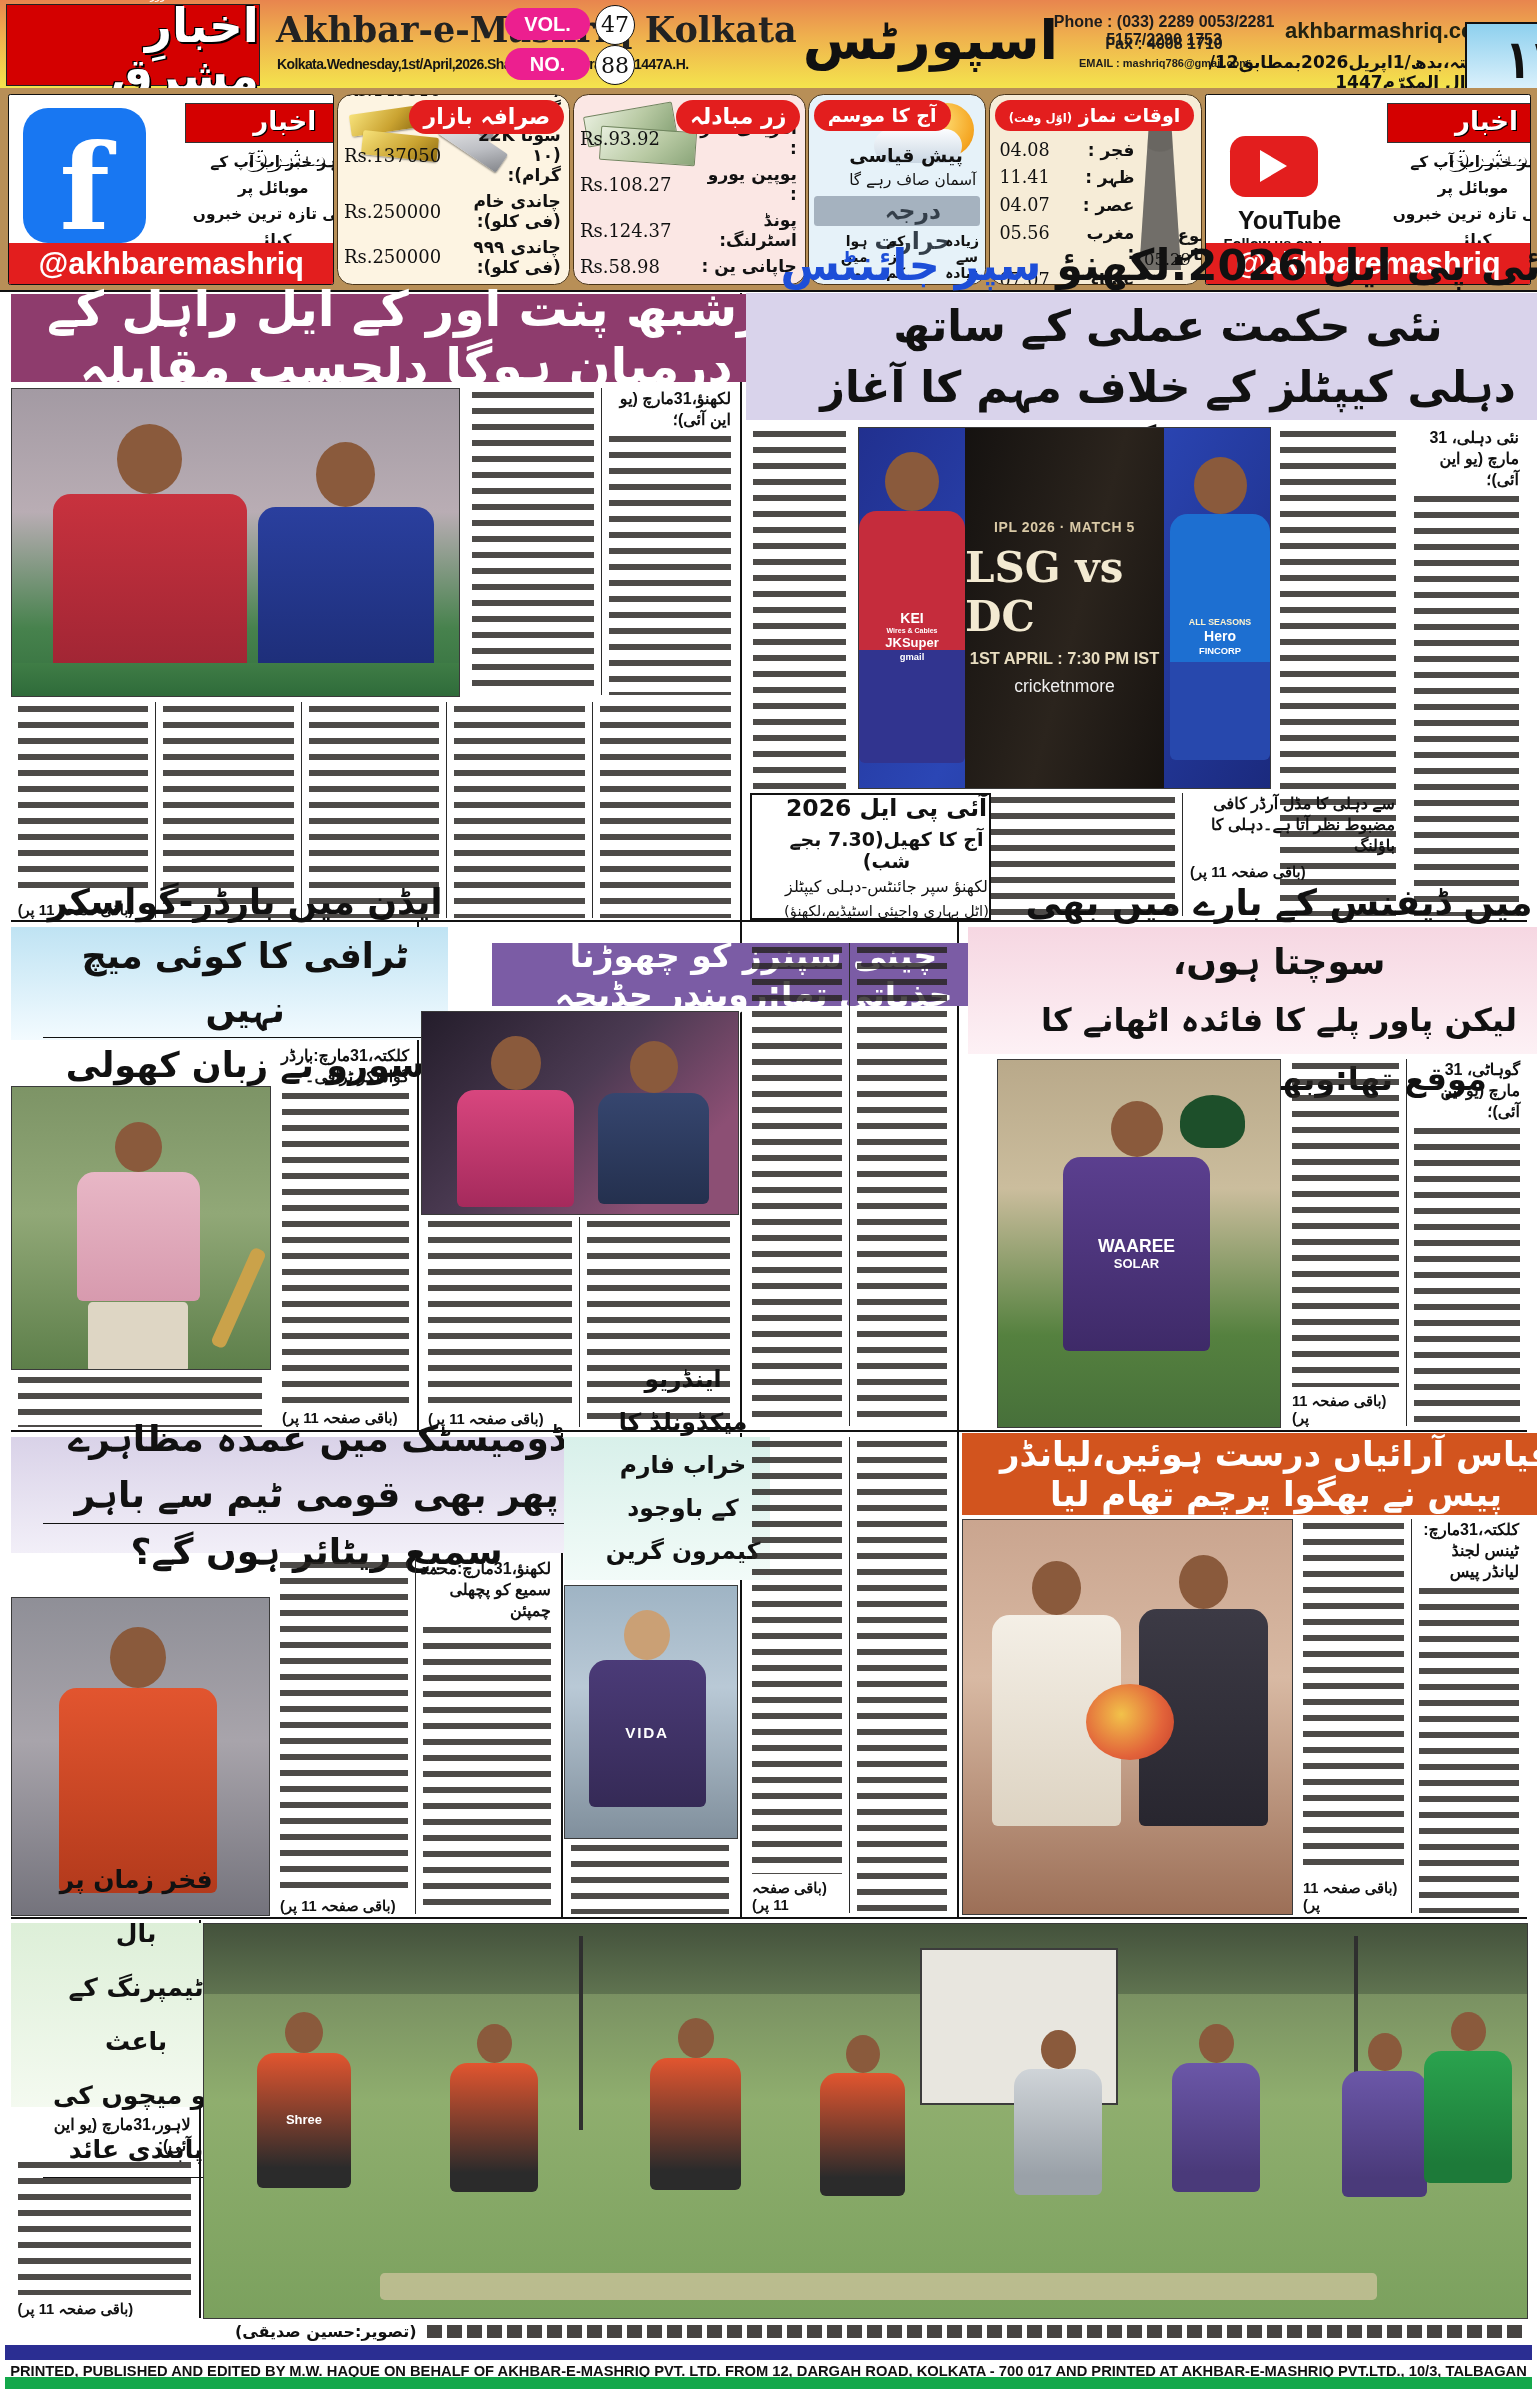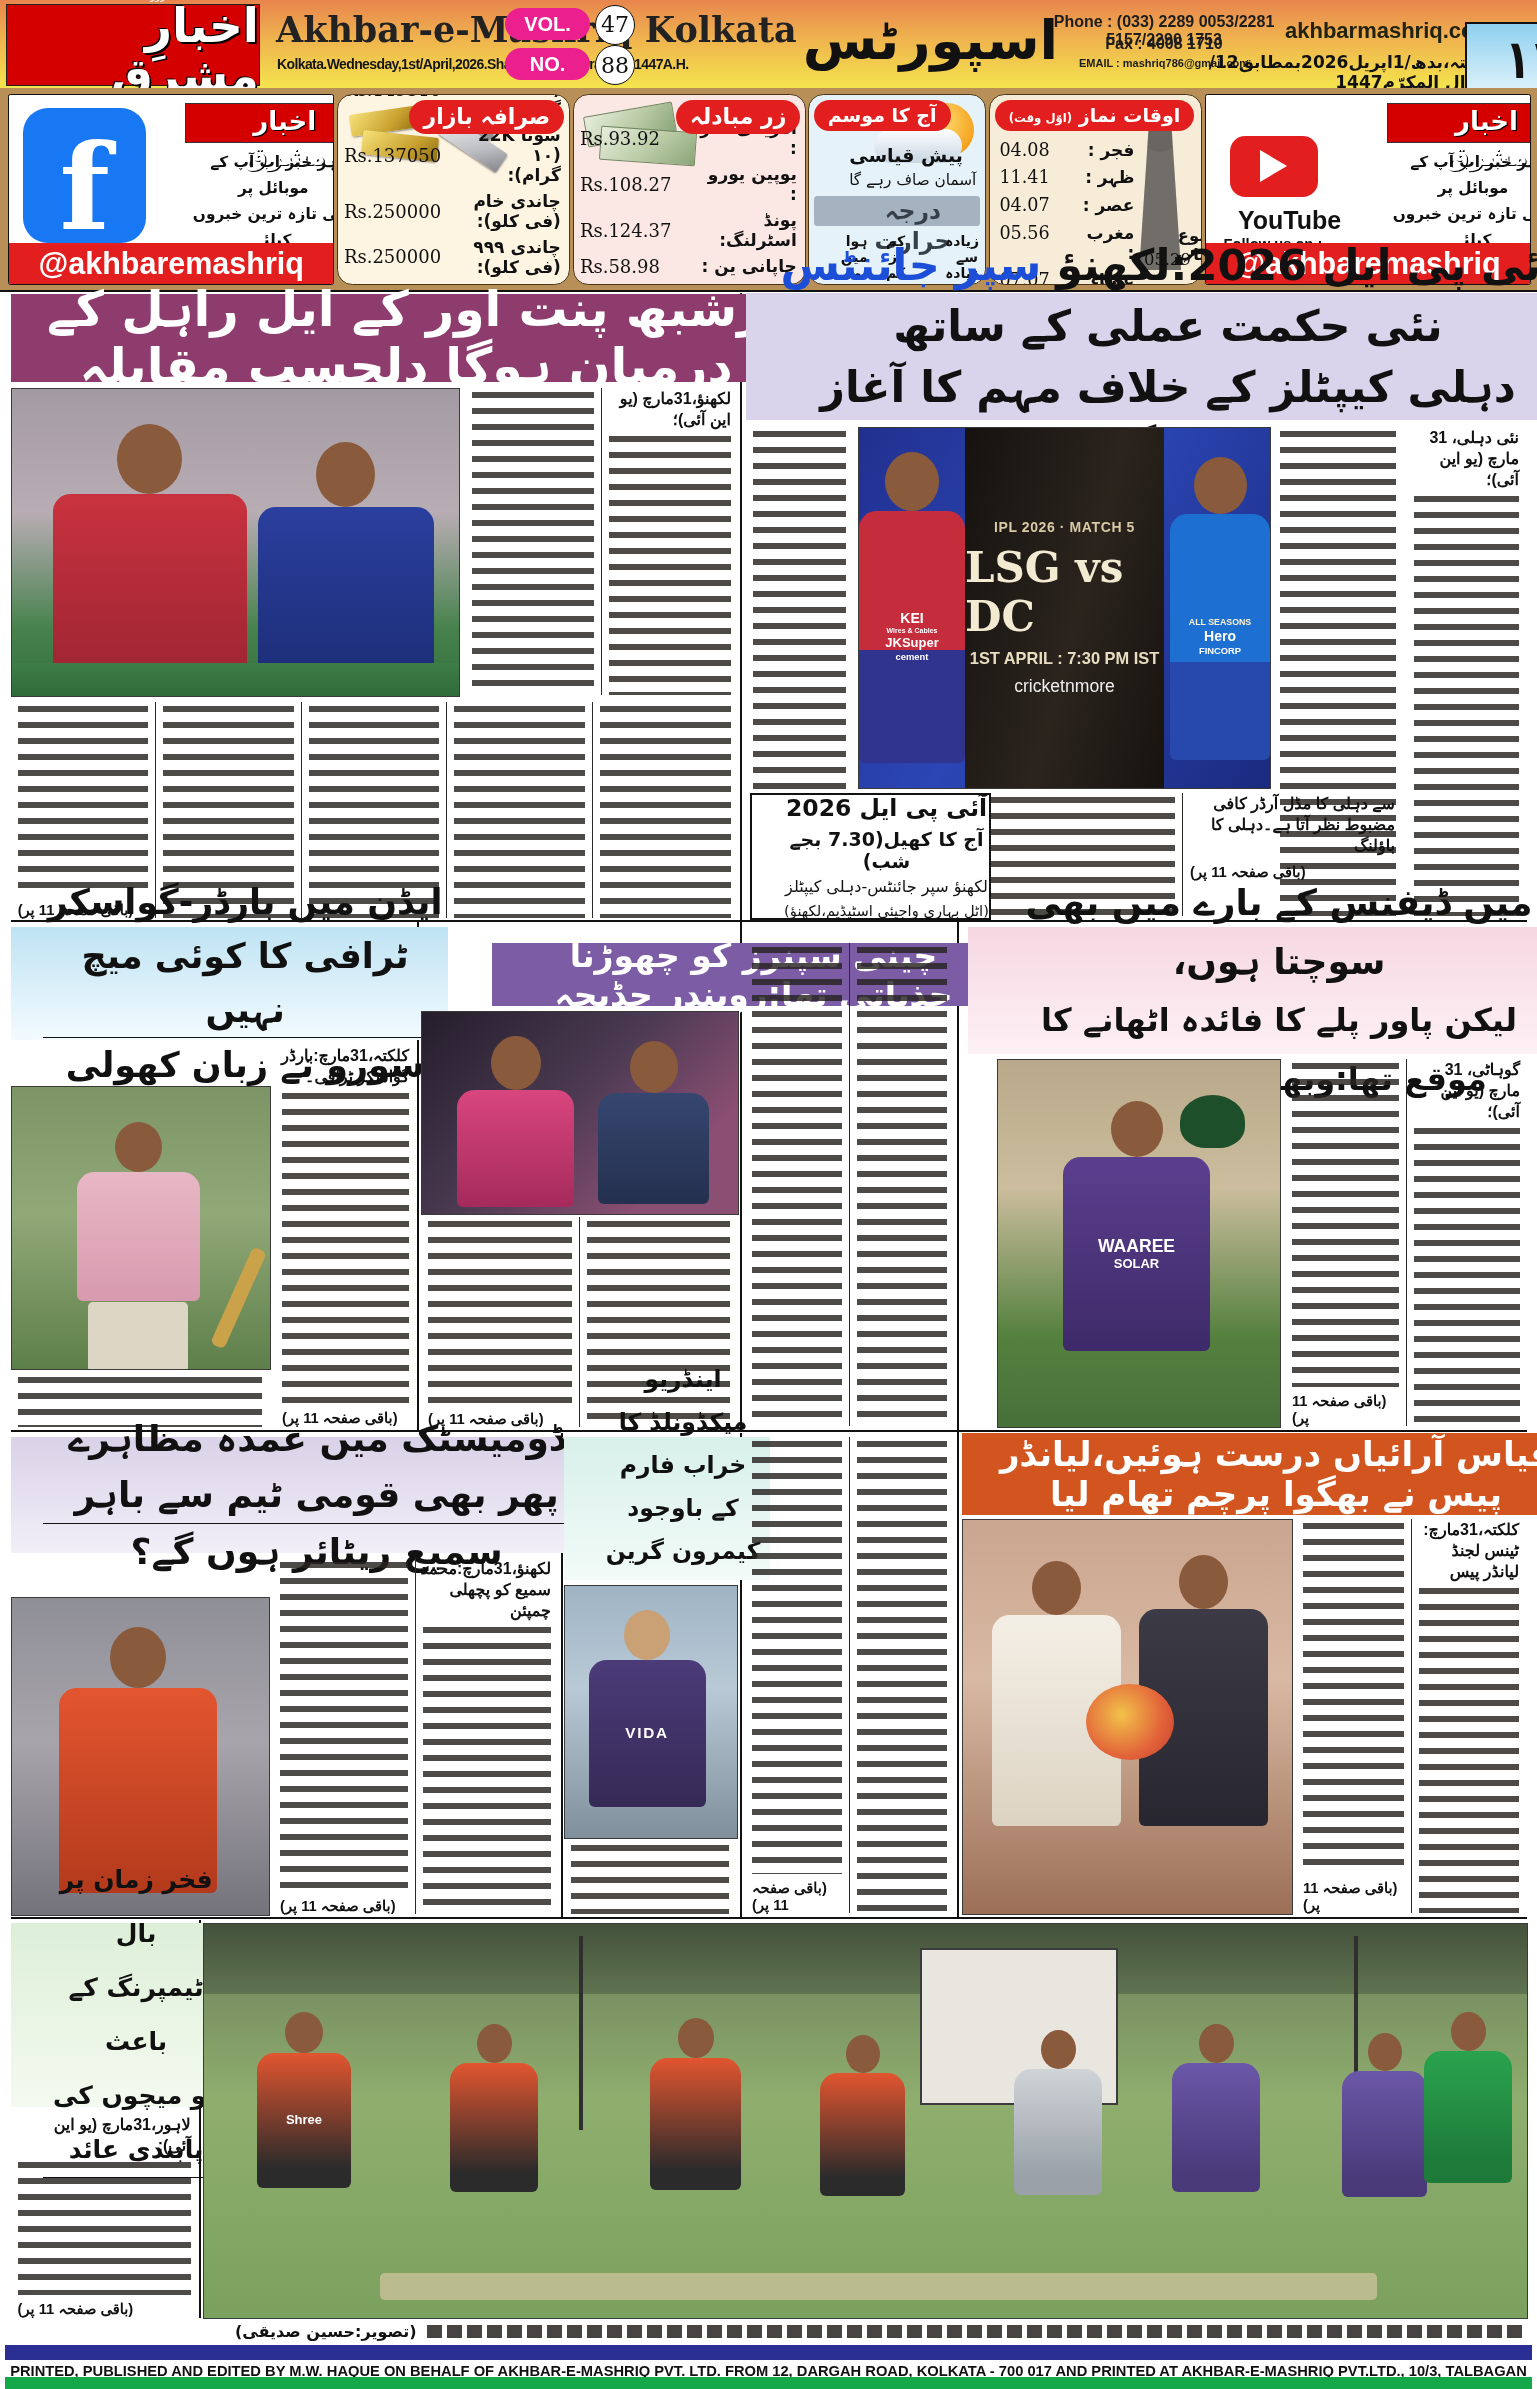--- a/index.html
+++ b/index.html
@@ -350,21 +350,21 @@
       </div>
   </div>
 
   <div class="ph" style="left:858px;top:427px;width:411px;height:360px;background:linear-gradient(120deg,#21308f,#2b46b5 45%,#1b2a7e);">
     <div class="fig" style="left:0px;top:23.5px;">
       <div class="hd" style="width:54px;height:59px;"></div>
       <div class="bd" style="width:106px;height:252px;background:linear-gradient(180deg,#c52c3c 0 55%,#31348f 55% 100%);">
         <span class="jtx" style="font-size:14px;">KEI</span>
         <span class="jtx" style="font-size:7px;">Wires &amp; Cables</span>
         <span class="jtx" style="font-size:13px;">JKSuper</span>
-        <span class="jtx" style="font-size:9.4px;">cement</span>
+        <span class="jtx" style="font-size:9.4px;">gmail</span>
       </div>
     </div>
     <div class="mc-center">
       <div class="mc-meta">IPL 2026 · MATCH 5</div>
       <div class="mc-teams">LSG vs DC</div>
       <div class="mc-time">1ST APRIL : 7:30 PM IST</div>
       <div class="mc-brand">cricketnmore</div>
     </div>
     <div class="fig" style="left:311px;top:29px;">
       <div class="hd" style="width:53px;height:57px;"></div>

